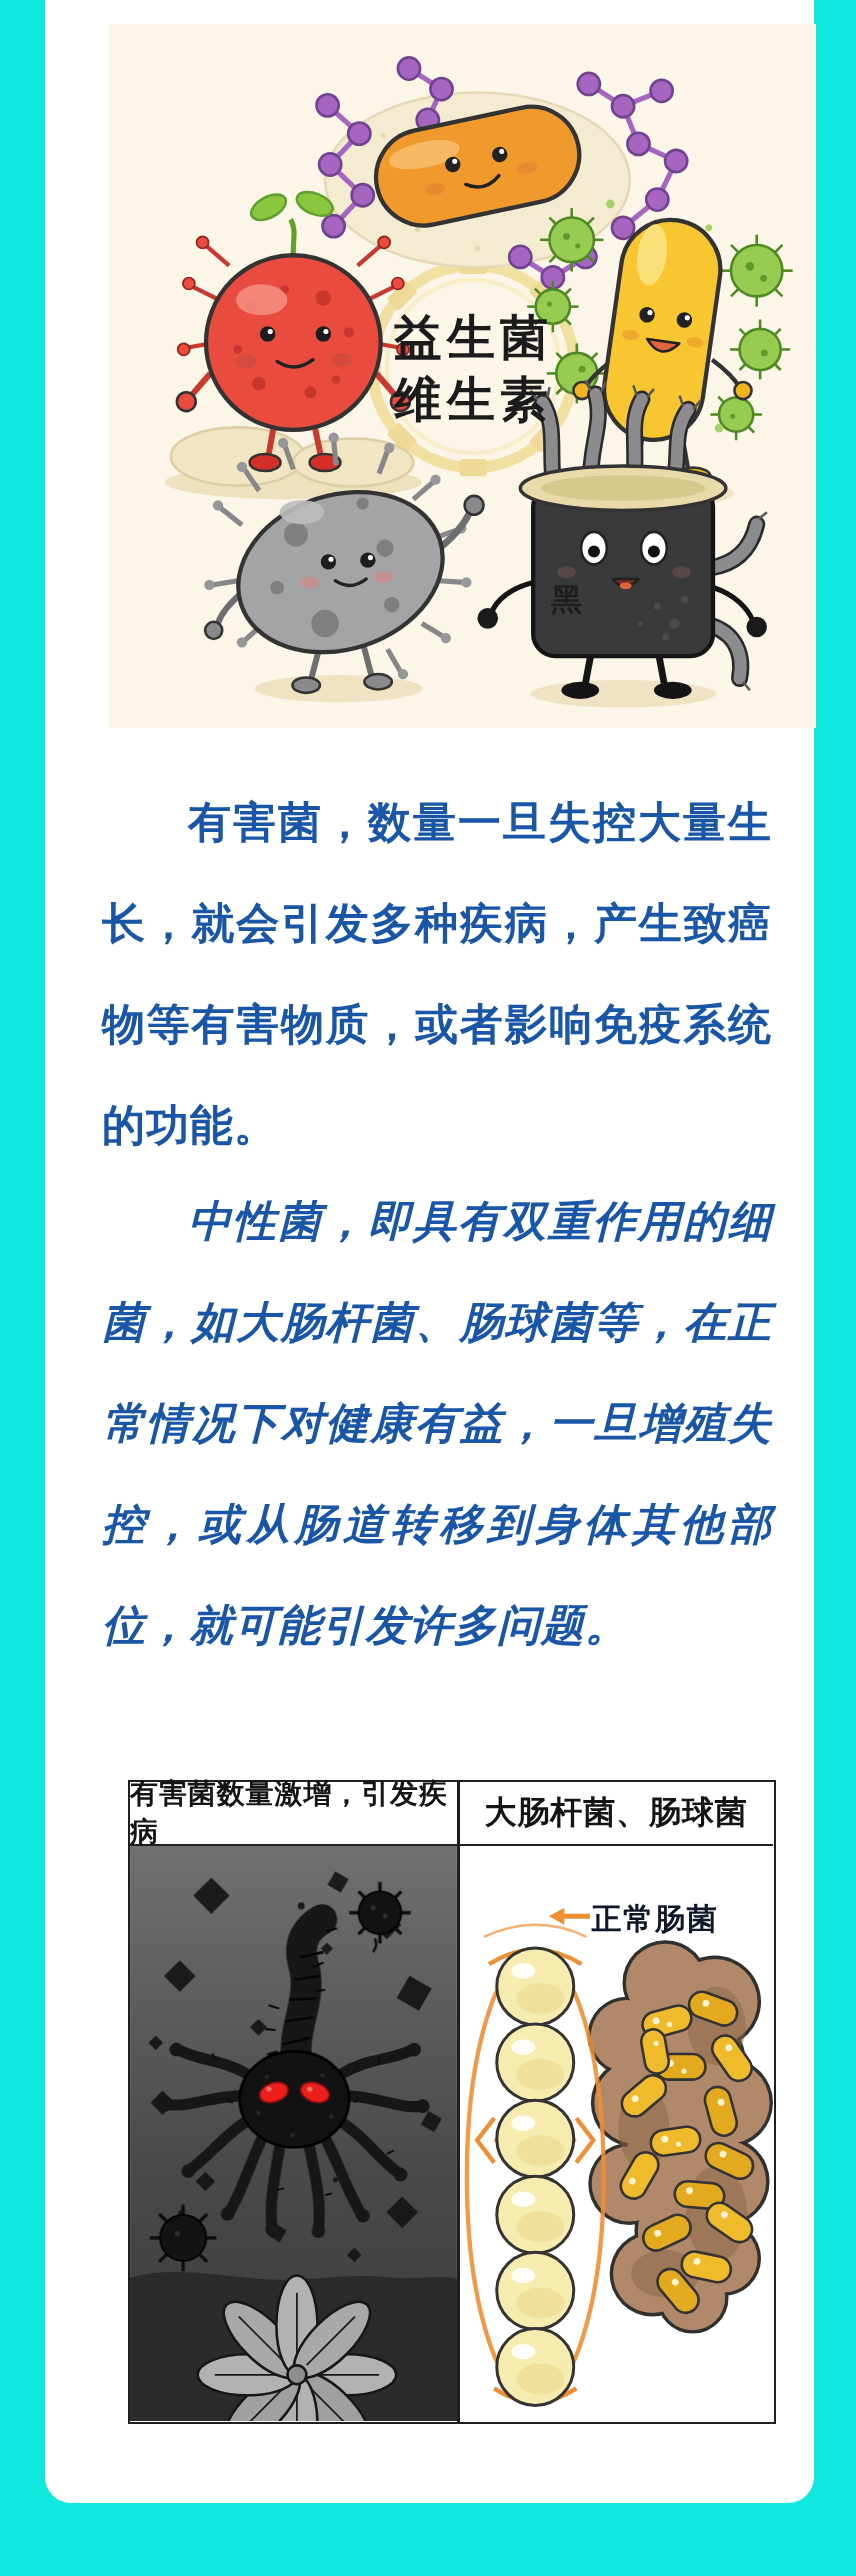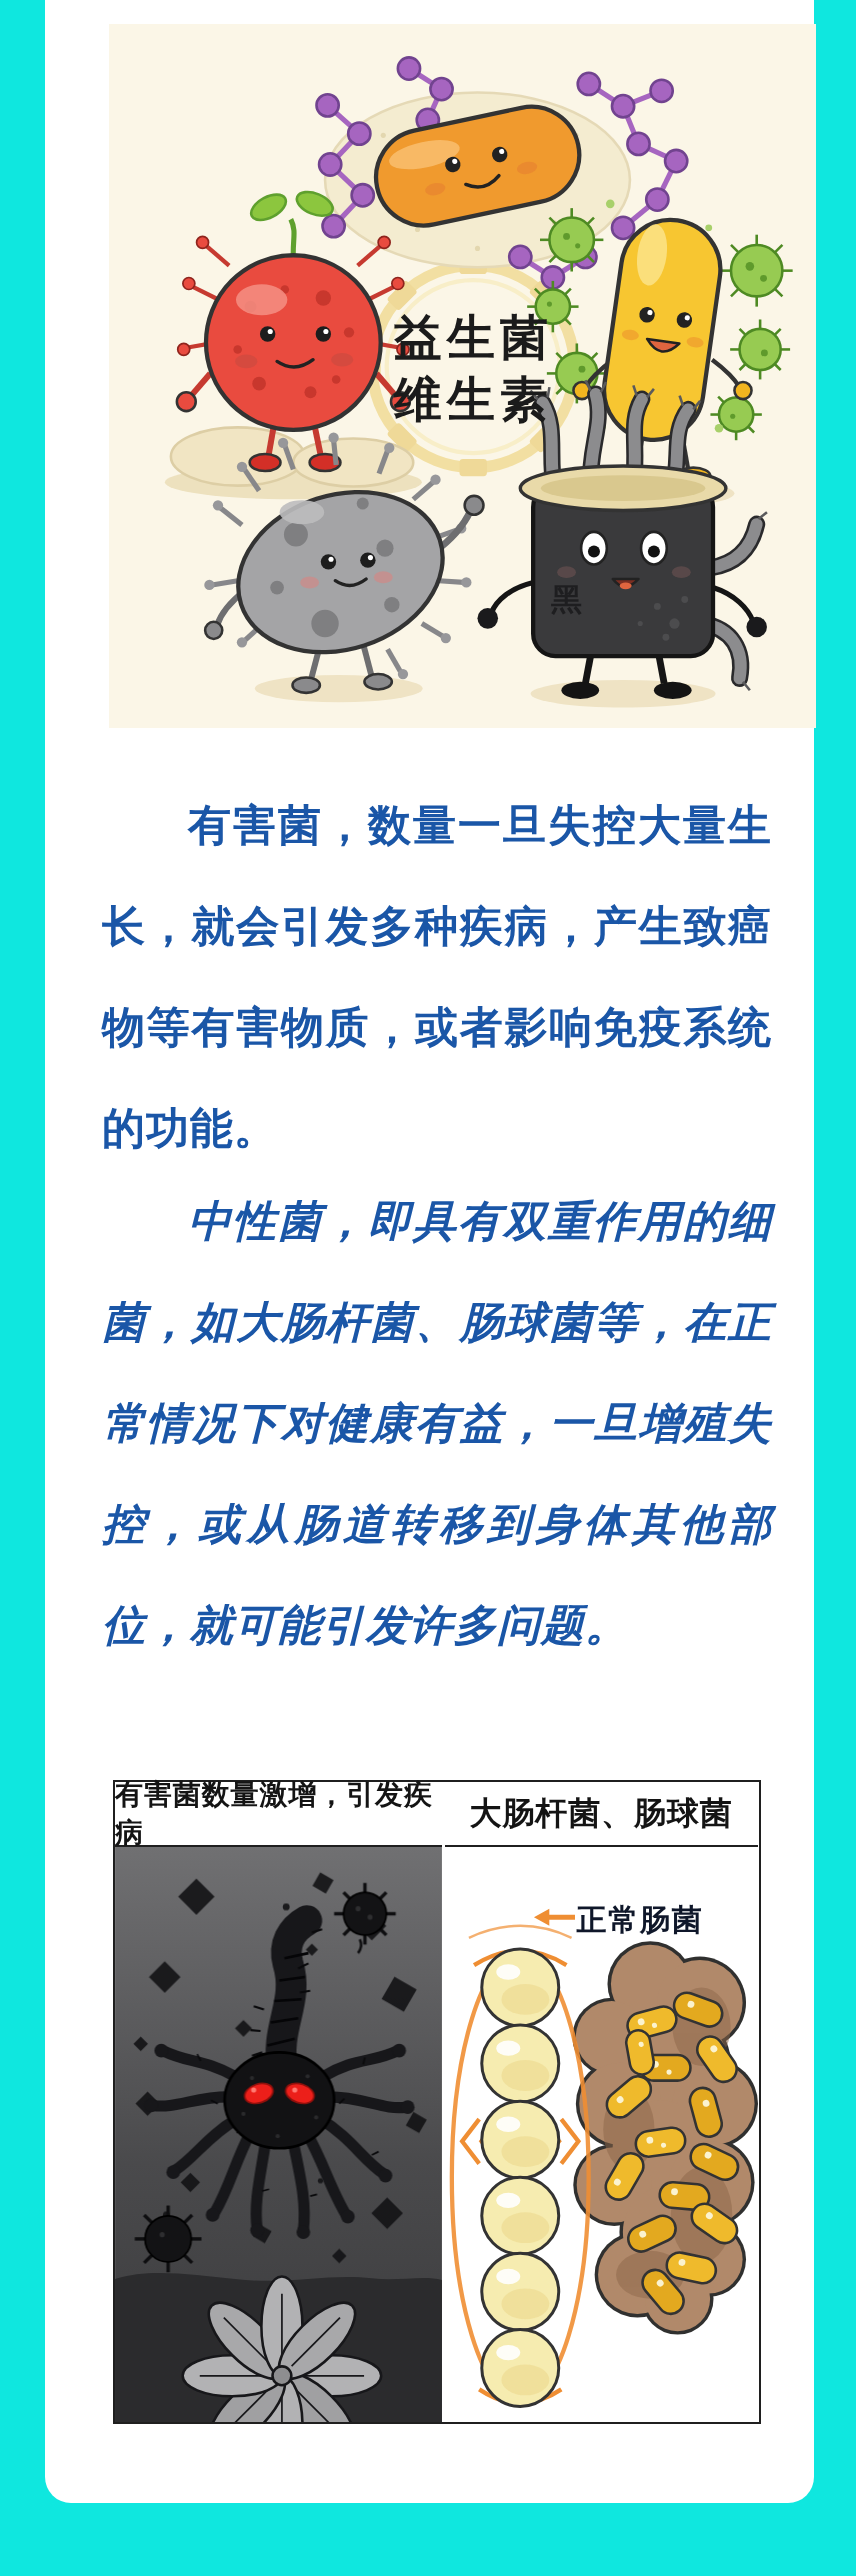--- a/index.html
+++ b/index.html
@@ -6,23 +6,23 @@
   body{width:856px;height:2576px;position:relative;font-family:"Liberation Sans",sans-serif;}
   .screen{position:absolute;left:0;top:0;width:856px;height:2576px;background:#0FE7DF;overflow:hidden;}
   .card{position:absolute;left:45px;top:0;width:769px;height:2503px;background:#FFFFFF;border-radius:0 0 26px 26px;}
   .hero{position:absolute;left:35px;top:24px;width:707px;height:704px;background:#FBF6E7;margin-left:29px;}
   .hero svg{position:absolute;left:0;top:0;}
   .badge-text{position:absolute;left:193px;top:283px;width:343px;height:124px;display:flex;flex-direction:column;align-items:center;justify-content:center;
     font-weight:900;font-size:48px;line-height:62px;color:#1B1B1B;letter-spacing:5.1px;text-align:center;}
   .pot-glyph{position:absolute;left:432px;top:555px;width:51px;text-align:center;font-size:31px;font-weight:700;color:#1E1E20;}
   .para{position:absolute;left:57px;width:670px;margin:0;color:#1A56A7;font-size:43px;line-height:101px;font-weight:700;
     text-align:justify;text-indent:2em;letter-spacing:0.9px;}
-  #para1{top:775px;}
+  #para1{top:775px;font-family:Liberation Mono, monospace;}
   #para2{top:1171px;font-style:italic;}
-  .comic{position:absolute;left:68px;top:1780px;width:648px;height:644px;border:2.6px solid #1F1F1F;background:#fff;box-sizing:border-box;display:flex;align-items:center;}
+  .comic{position:absolute;left:83px;top:1780px;width:648px;height:644px;border:2.6px solid #1F1F1F;background:#fff;box-sizing:border-box;display:flex;}
   .panel{display:flex;flex-direction:column;}
   .panel.left{width:327px;}
   .panel.right{width:313px;}
   .vdivider{width:2.6px;background:#1F1F1F;}
   .panel-header{height:62px;border-bottom:2.6px solid #1F1F1F;display:flex;align-items:center;justify-content:center;
     font-weight:700;color:#141414;background:#fff;letter-spacing:0.9px;}
   .panel.left .panel-header{font-size:28px;}
   .panel.right .panel-header{font-size:32px;}
   .panel-body{position:relative;height:575px;overflow:hidden;}
   .annot{position:absolute;left:132px;top:53px;font-size:30px;font-weight:700;color:#0f172a;letter-spacing:1.7px;white-space:nowrap;}

